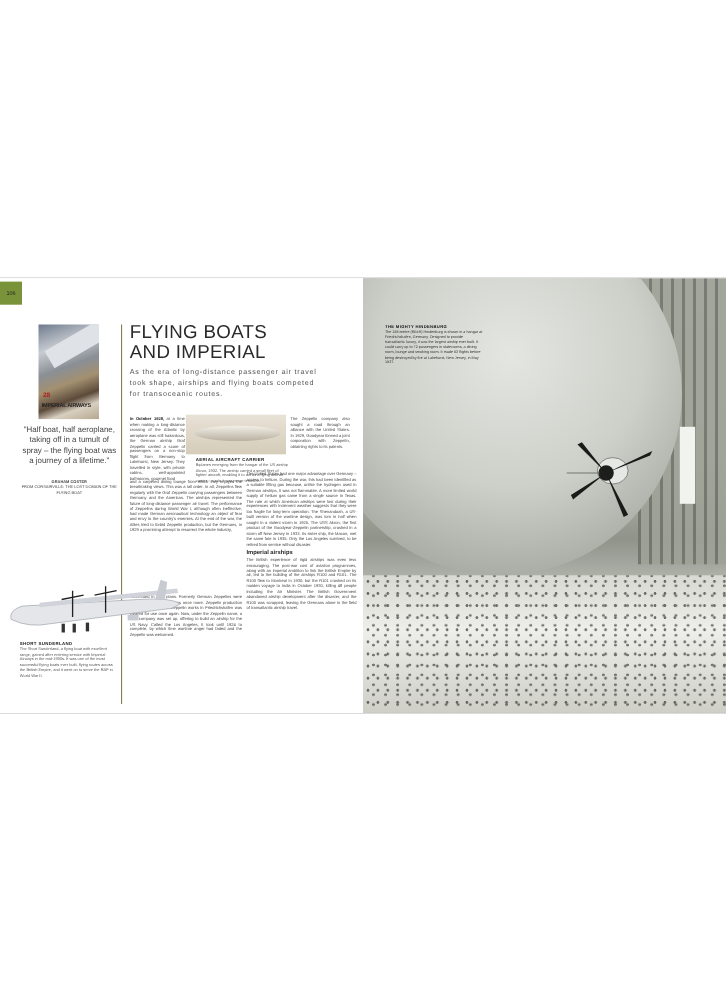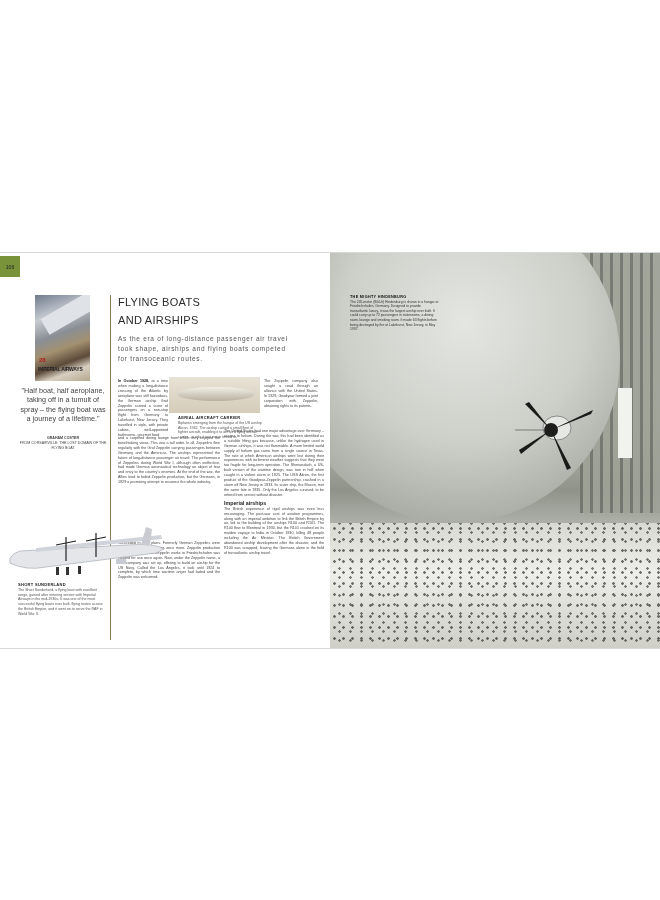--- a/index.html
+++ b/index.html
@@ -13,21 +13,21 @@
   .poster { position:absolute; left:35px; top:42px; width:55px; height:86px;
             background:linear-gradient(160deg,#6e7a8c 0%,#c8ccd2 25%,#8a8f96 45%,#a39070 60%,#5c4a3a 75%,#d8cfc0 85%,#b5a88f 100%);
             overflow:hidden; }
   .poster .wing { position:absolute; left:6px; top:8px; width:60px; height:18px; background:#dfe3e8; transform:rotate(-30deg); }
   .poster .p-num { position:absolute; left:4px; top:62px; font-size:6px; color:#b02020; font-weight:bold; }
   .poster .p-title { position:absolute; left:3px; top:71px; font-size:5px; color:#222; font-weight:bold; letter-spacing:-0.2px; }
   .quote { position:absolute; left:18px; top:133px; width:90px; text-align:center; font-size:7.2px; line-height:9.3px; color:#444; }
   .quote-author { position:absolute; left:18px; top:183px; width:90px; text-align:center; font-size:3.6px; line-height:5px; color:#444; }
   .quote-author b { font-weight:bold; }
   .rule-v { position:absolute; left:110px; top:42px; width:1px; height:345px; background:#8a7a5a; }
-  .title { position:absolute; left:118px; top:40px; font-size:11px; line-height:18px; color:#2a2a2a; letter-spacing:0.3px; }
+  .title { position:absolute; left:118px; top:40px; font-size:17px; line-height:18px; color:#2a2a2a; letter-spacing:0.3px; }
   .standfirst { position:absolute; left:118px; top:81px; width:170px; font-size:6.5px; line-height:10px; color:#555; letter-spacing:0.7px; }
   .col { position:absolute; font-size:3.7px; line-height:4.9px; color:#444; text-align:justify; }
   .col b { font-weight:bold; color:#222; }
   .col h4 { margin:2px 0 1px; font-size:5.3px; line-height:6px; color:#222; }
   .col1 { left:118px; top:126px; width:50px; }
   .col1b { left:118px; top:183px; width:102px; }
   .col1c { left:118px; top:288px; width:102px; }
   .col3 { left:264px; top:126px; width:54px; }
   .col3b { left:224px; top:176px; width:100px; }
   .airship-photo { position:absolute; left:169px; top:124px; width:91px; height:36px;
@@ -71,21 +71,21 @@
     <div class="quote">"Half boat, half aeroplane, taking off in a tumult of spray – the flying boat was a journey of a lifetime."</div>
     <div class="quote-author">
       <b>GRAHAM COSTER</b><br>
       <span>FROM CORSAIRVILLE: THE LOST DOMAIN OF THE FLYING BOAT</span>
     </div>
 
     <div class="rule-v"></div>
 
     <div class="title">
       <div>FLYING BOATS</div>
-      <div>AND AIRSHIPS</div>
+      <div>AND IMPERIAL</div>
     </div>
     <div class="standfirst">As the era of long-distance passenger air travel took shape, airships and flying boats competed for transoceanic routes.</div>
 
     <div class="col col1">
       <b>In October 1928,</b>
       <span>at a time when making a long-distance crossing of the Atlantic by aeroplane was still hazardous, the German airship Graf Zeppelin carried a score of passengers on a non-stop flight from Germany to Lakehurst, New Jersey. They travelled in style, with private cabins, well-appointed bathrooms, gourmet food</span>
     </div>
     <div class="col col1b">and a carpeted dining lounge from which they enjoyed the breathtaking views. This was a tall order. In all, Zeppelins flew regularly with the Graf Zeppelin carrying passengers between Germany and the Americas. The airships represented the future of long-distance passenger air travel. The performance of Zeppelins during World War I, although often ineffective, had made German aeronautical technology an object of fear and envy to the country's enemies. At the end of the war, the Allies tried to forbid Zeppelin production, but the Germans, in 1929 a promising attempt to resurrect the whole industry,</div>
     <div class="col col1c">succeeded in their plans. Formerly German Zeppelins were allowed to produce designs once more. Zeppelin production was licensed and the Zeppelin works in Friedrichshafen was cleared for use once again. Now, under the Zeppelin name, a new company was set up, offering to build an airship for the US Navy. Called the Los Angeles, it took until 1924 to complete, by which time wartime anger had faded and the Zeppelin was welcomed.</div>
 

